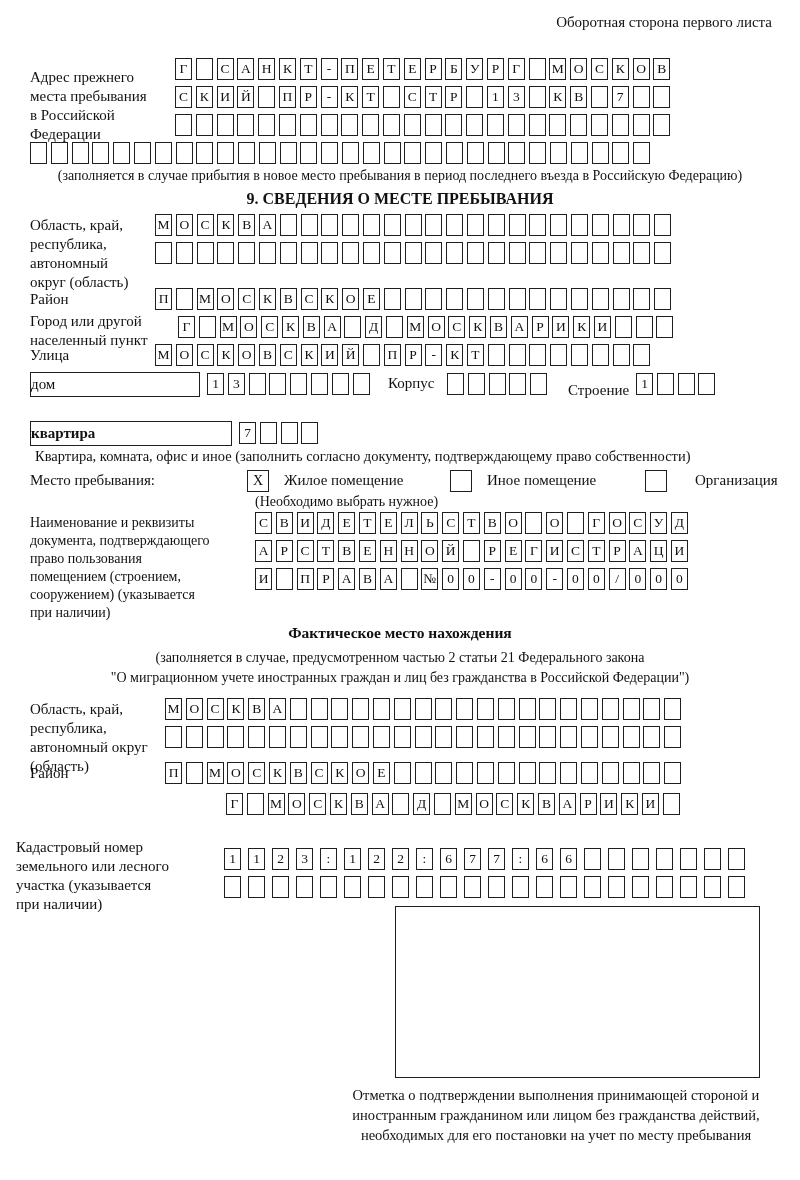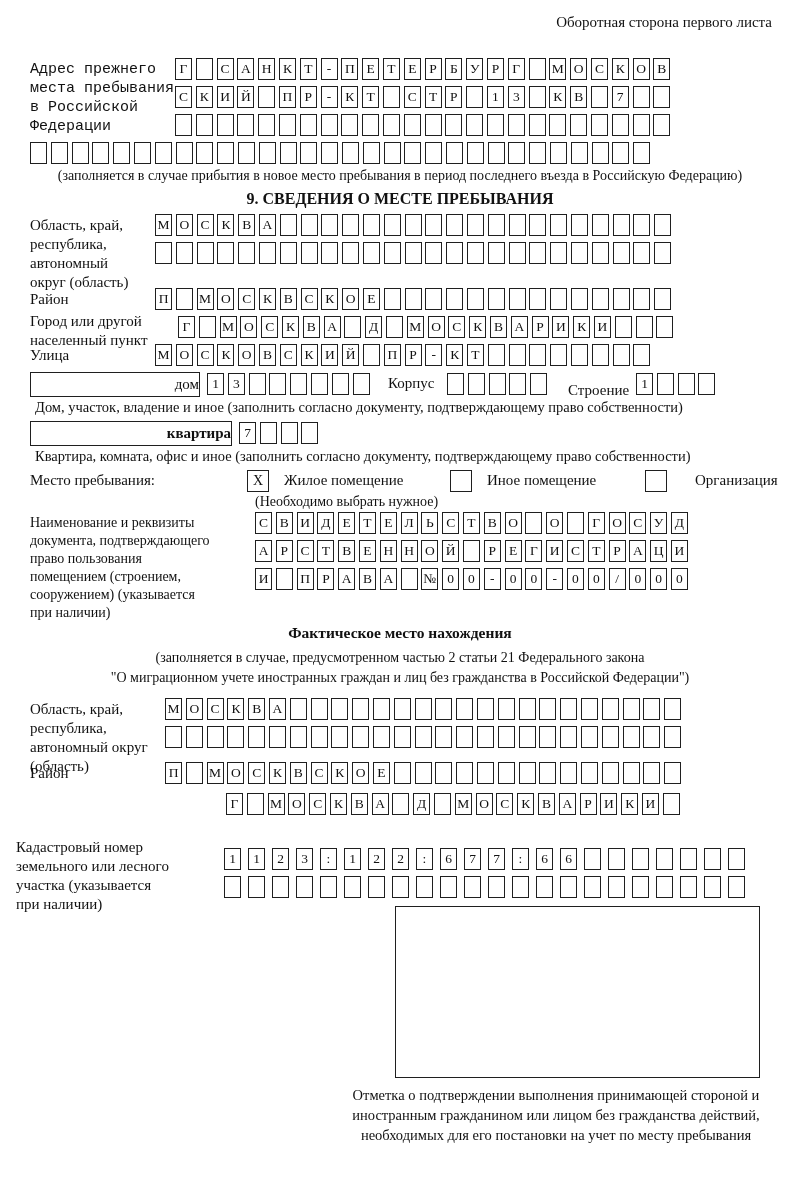--- a/index.html
+++ b/index.html
@@ -26,39 +26,39 @@
   .cells-wide .cell { margin-right:7px; }
 
   .caption-c { width:800px; text-align:center; font-size:14px; }
   .caption-l { font-size:14.5px; }
 
   .h-bold { width:800px; text-align:center; font-weight:bold; font-size:16px; }
   .h-bold2 { width:800px; text-align:center; font-weight:bold; font-size:15.5px; }
 
   .named-box {
     border:1.6px solid #1f1f1f; height:25px;
-    text-align:right; font-size:15px; line-height:22px;
+    text-align:left; font-size:15px; line-height:22px;
   }
   .checkbox {
     width:22px; height:22px; border:1.5px solid #1f1f1f;
     text-align:center; font-size:14px; line-height:19px;
   }
   .plain { font-size:15px; }
 
   .stamp-box { border:1.6px solid #1f1f1f; width:365px; height:172px; background:#fff; }
   .mark-caption { width:416px; text-align:center; font-size:14.5px; line-height:20px; }
 </style>
 </head>
 <body>
 
 <div class="page">
 
   <div class="abs note">Оборотная сторона первого листа</div>
 
-  <div class="abs label" style="top:60px; left:30px;font-family:Liberation Mono, monospace;">Адрес прежнего
+  <div class="abs label" style="top:68px; left:30px;">Адрес прежнего
 места пребывания
 в Российской
 Федерации</div>
   <div class="abs cells" style="top:58px; left:175px;">
       <span class="cell">Г</span>
       <span class="cell"></span>
       <span class="cell">С</span>
       <span class="cell">А</span>
       <span class="cell">Н</span>
       <span class="cell">К</span>
@@ -333,21 +333,20 @@
       <span class="cell"></span>
       <span class="cell"></span>
     </div>
   <div class="abs plain" style="top:375px; left:568px;margin-top:7px;">Строение</div>
   <div class="abs cells" style="top:373px; left:636px;">
       <span class="cell">1</span>
       <span class="cell"></span>
       <span class="cell"></span>
       <span class="cell"></span>
     </div>
-  <div class="abs caption-l" style="top:399px; left:35px;">Дом, участок, владение и иное (заполнить согласно документу, подтверждающему право собственности)</div>
 
   <div class="abs named-box" style="top:421px; left:30px; width:202px;font-weight:bold;">квартира</div>
   <div class="abs cells" style="top:422px; left:239px;">
       <span class="cell">7</span>
       <span class="cell"></span>
       <span class="cell"></span>
       <span class="cell"></span>
     </div>
   <div class="abs caption-l" style="top:448px; left:35px;">Квартира, комната, офис и иное (заполнить согласно документу, подтверждающему право собственности)</div>
 

